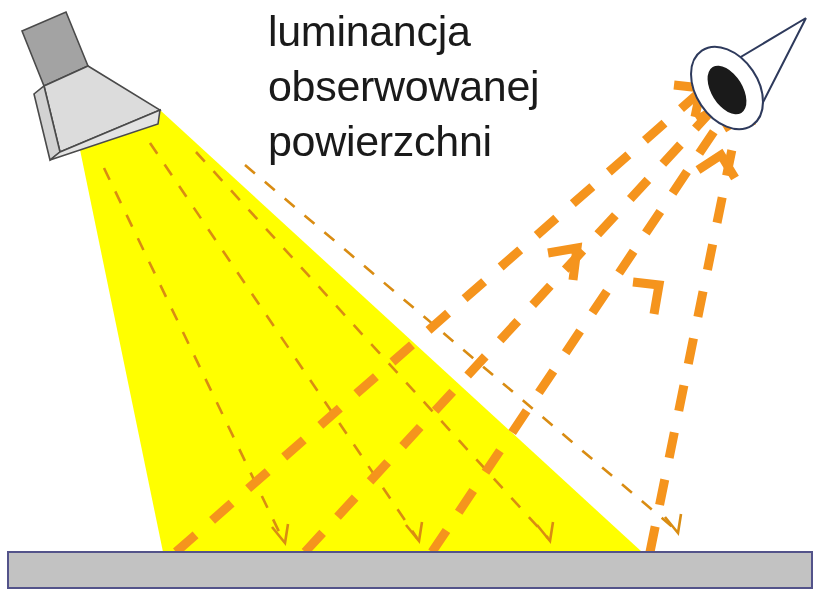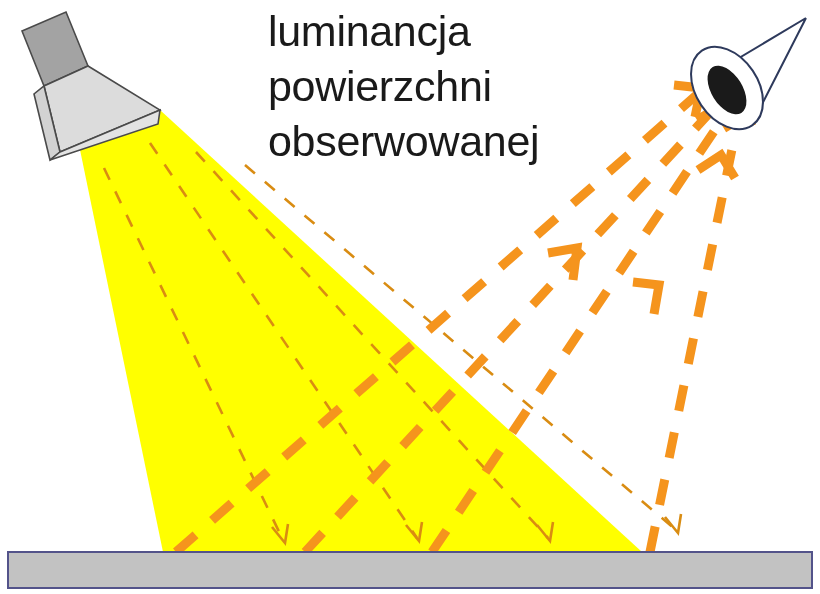--- a/index.html
+++ b/index.html
@@ -106,17 +106,17 @@
     </g>
 
     <g>
       <rect x="8" y="552" width="804" height="36" fill="#C2C2C2" stroke="#53538A" stroke-width="2"></rect>
     </g>
 
   </svg>
 
   <div class="caption-text">
     <span class="caption-line">luminancja</span>
+    <span class="caption-line">obserwowanej</span>
     <span class="caption-line">powierzchni</span>
-    <span class="caption-line">obserwowanej</span>
   </div>
 
 </div>
 
 </body></html>

